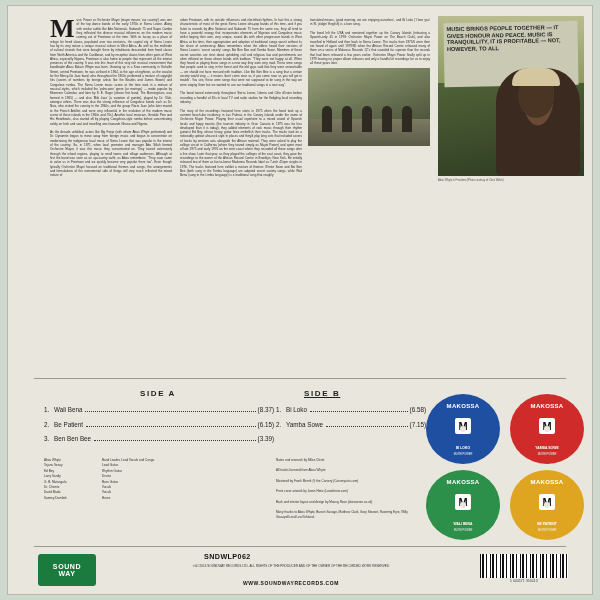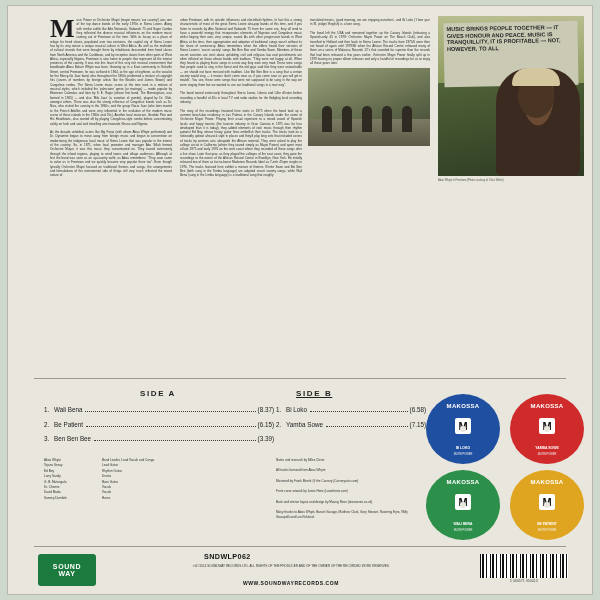--- a/index.html
+++ b/index.html
@@ -82,21 +82,21 @@
   }
   
   .divider{
     position:absolute;left:26px;top:372px;width:532px;height:1px;background:#9a9a8e;
   }
   .side-head{
     position:absolute;top:383px;font-size:8px;font-weight:bold;
     letter-spacing:1.6px;color:#1f1f1f;
   }
   .side-a-head{left:88px;margin-left:44px;}
-  .side-b-head{left:288px;text-decoration:underline;}
+  .side-b-head{left:296px;text-decoration:underline;}
   .tracks{position:absolute;top:400px;font-size:6.3px;color:#1c1c1c;}
   .tracks.a{left:36px;width:230px;}
   .tracks.b{left:268px;width:150px;}
   .track{display:flex;align-items:baseline;margin-bottom:7px;}
   .tnum{width:10px;}
   .tname{white-space:nowrap;}
   .tdots{flex:1;border-bottom:1px dotted #3a3a3a;margin:0 2px 1.5px 3px;height:5px;}
   .ttime{white-space:nowrap;}
   
   .credits{

